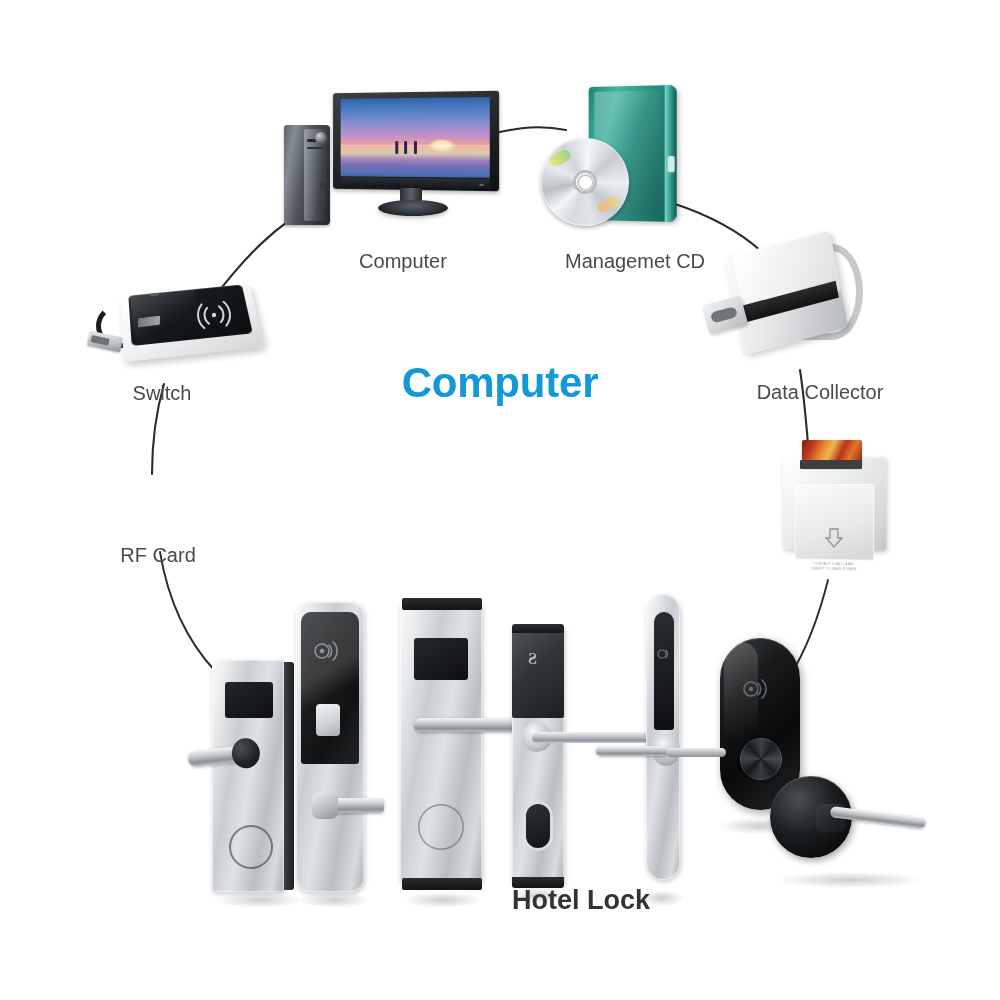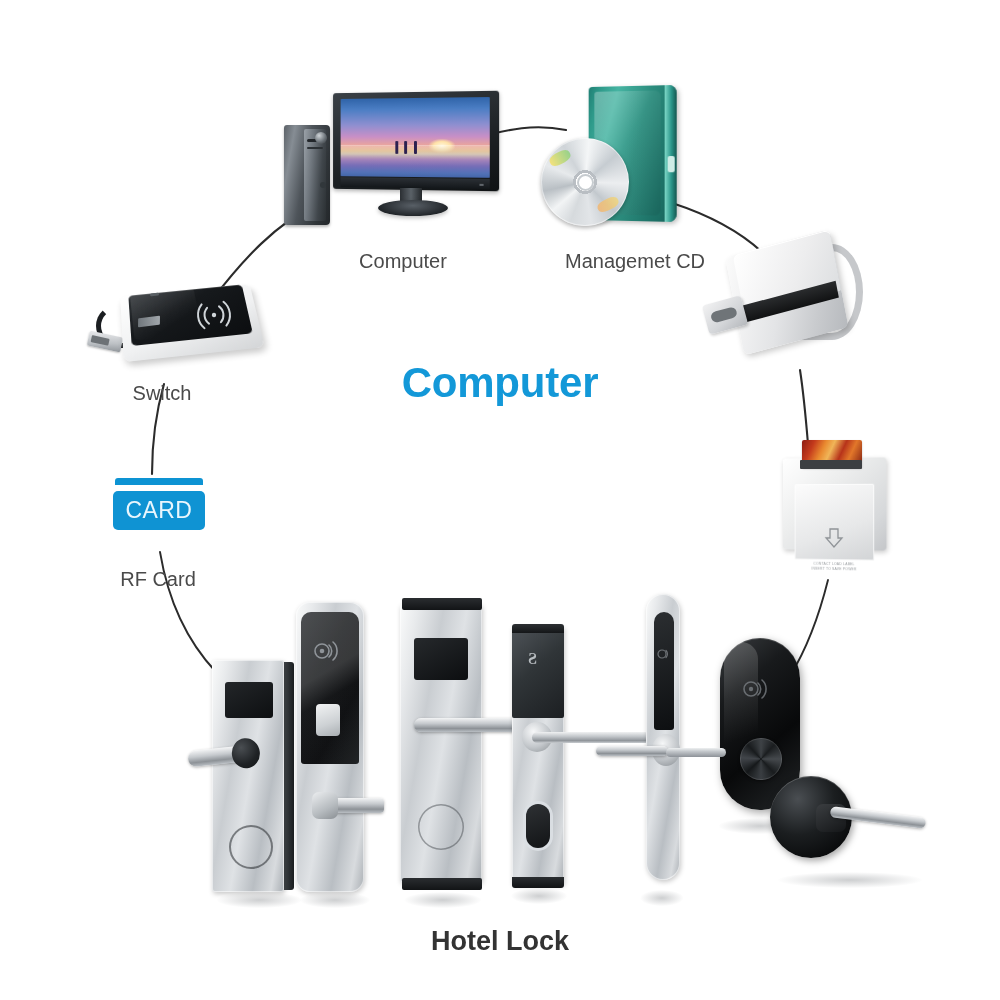--- a/index.html
+++ b/index.html
@@ -18,22 +18,22 @@
     letter-spacing:-0.2px;
   }
   .center-title .l2{ display:block; }
 
   
   .node-label{
     position:absolute; text-align:center; color:#4a4a4a;
     font-size:20px; font-weight:400; white-space:nowrap;
   }
   .bottom-label{
-    position:absolute; text-align:center; color:#333;
-    font-size:27px; font-weight:bold; white-space:nowrap;margin-top:41px;
+    position:absolute; text-align:right; color:#333;
+    font-size:27px; font-weight:bold; white-space:nowrap;
   }
 
   
   .computer{ position:absolute; left:278px; top:92px; width:220px; height:145px; }
   .tower{
     position:absolute; left:6px; top:33px; width:46px; height:100px;
     background:linear-gradient(100deg,#5c6268 0%,#868d94 18%,#4e545a 45%,#2f3438 78%,#23272a 100%);
     border-radius:3px 4px 4px 3px;
     box-shadow:0 2px 3px rgba(0,0,0,.28);
   }
@@ -408,20 +408,21 @@
   </div>
   <div class="node-label" style="left:530px; top:250px; width:210px;">Managemet CD</div>
 
   <div class="collector">
     <div class="dc-cable"></div>
     <div class="dc-body"></div>
     <div class="dc-top"></div>
     <div class="dc-band"></div>
     <div class="dc-plug"></div>
   </div>
+  <div class="node-label" style="left:715px; top:381px; width:210px;">Data Collector</div>
 
   <div class="switch">
     <div class="sw-plate">
       <div class="sw-inner">
         <div class="sw-arrow">
           <svg width="22" height="20" viewBox="0 0 22 20">
             <path d="M7 1 h8 v9 h4 L11 19 L3 10 h4 z" fill="none" stroke="#8e9296" stroke-width="1.3"></path>
           </svg>
         </div>
         <div class="sw-fine">
@@ -447,27 +448,21 @@
         <circle cx="22" cy="15" r="2.2" fill="#cfd4d8"></circle>
         <path d="M16 7 A11 11 0 0 0 16 23" fill="none" stroke="#cfd4d8" stroke-width="2" stroke-linecap="round"></path>
         <path d="M11 3 A17 17 0 0 0 11 27" fill="none" stroke="#cfd4d8" stroke-width="2" stroke-linecap="round"></path>
         <path d="M28 7 A11 11 0 0 1 28 23" fill="none" stroke="#cfd4d8" stroke-width="2" stroke-linecap="round"></path>
         <path d="M33 3 A17 17 0 0 1 33 27" fill="none" stroke="#cfd4d8" stroke-width="2" stroke-linecap="round"></path>
       </svg>
     </div>
   </div>
   <div class="node-label" style="left:82px; top:382px; width:160px;">Switch</div>
 
-  <div class="rfcard">
-    <div class="rf-strip"></div>
-    <div class="rf-body">
-      <span>CARD</span>
-    </div>
-  </div>
-  <div class="node-label" style="left:78px; top:568px; width:160px;">RF Card</div>
+  <div class="node-label" style="left:78px; top:544px; width:160px;">RF Card</div>
 
   <div class="locks">
 
     <div class="lk lock1">
       <div class="edge"></div>
       <div class="body plate-steel">
         <div class="win"></div>
         <div class="ring"></div>
       </div>
       <div class="lever"></div>

